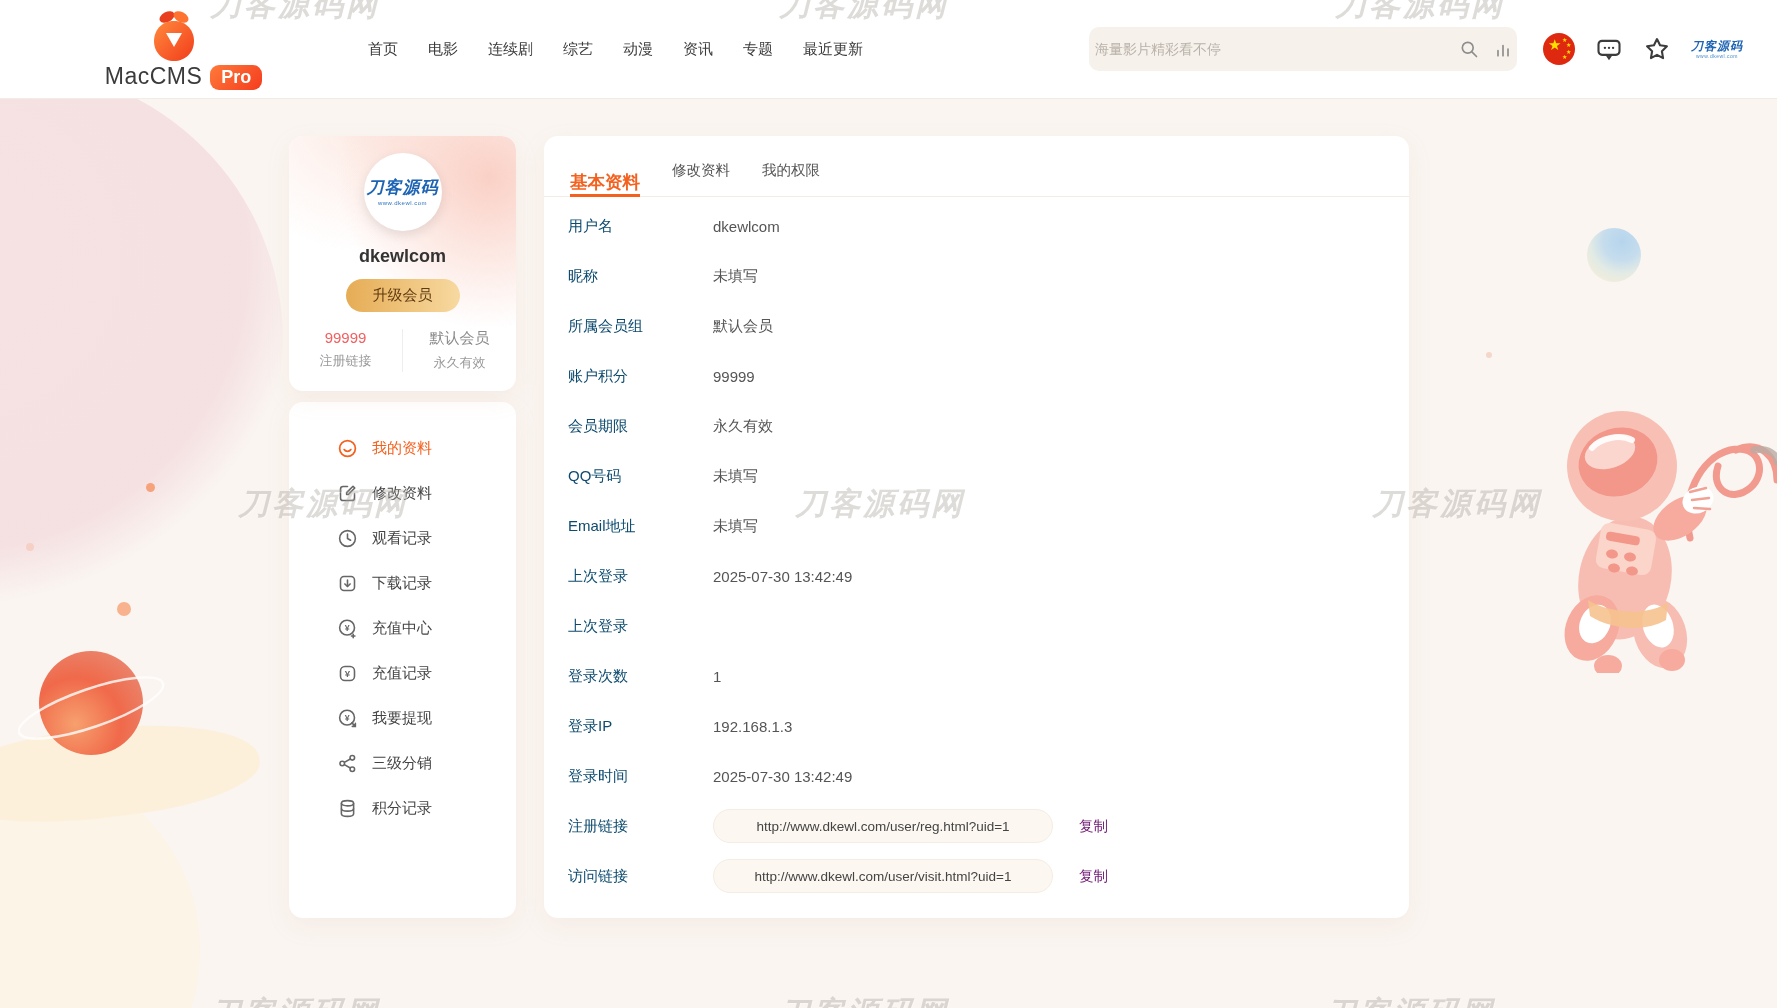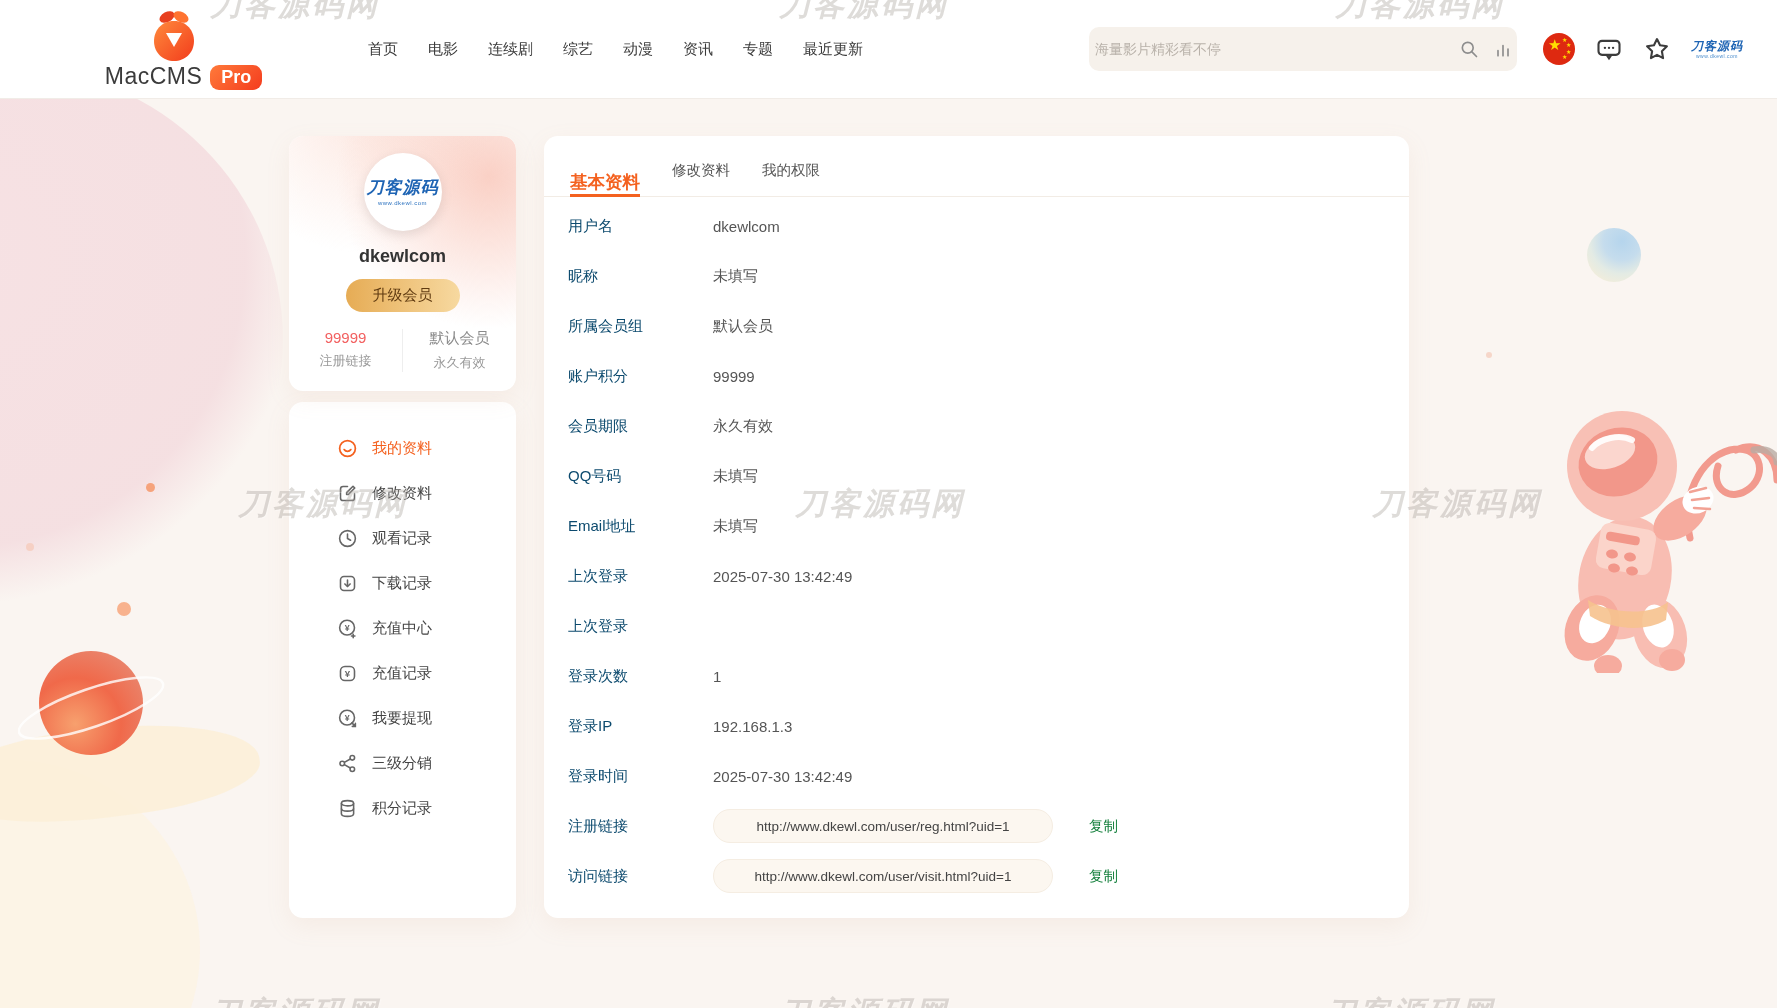--- a/index.html
+++ b/index.html
@@ -85,21 +85,21 @@
   .tabs{height:60px;border-bottom:1px solid #f2ece5;display:flex;align-items:flex-end;gap:32px;padding-left:26px;}
   .tab{font-size:14.5px;color:#555;padding-bottom:16px;cursor:pointer;}
   .tab.active{font-size:17.5px;font-weight:bold;color:#f4611f;padding-bottom:0;border-bottom:3px solid #f4611f;margin-bottom:-1px;}
   .fields{padding:4px 24px 0 24px;}
   .frow{height:50px;display:flex;align-items:center;}
   .frow .flabel{width:145px;font-size:15px;color:#0c4a6e;flex:none;}
   .frow .fvalue{font-size:15px;color:#555;}
   .frow .pill{width:340px;height:34px;border-radius:17px;border:1px solid #f5ede2;background:#fcf7f0;
     text-align:center;font-size:13.5px;color:#444;outline:none;
     font-family:"Liberation Sans","DejaVu Sans",sans-serif;box-sizing:border-box;}
-  .frow .copy{margin-left:36px;font-size:14.5px;color:#15803d;cursor:pointer;text-decoration:none;}
+  .frow .copy{margin-left:26px;font-size:14.5px;color:#701a75;cursor:pointer;text-decoration:none;}
 
   
   .astronaut{position:absolute;left:1540px;top:388px;z-index:5;pointer-events:none;}
   .planet{position:absolute;left:18px;top:636px;z-index:2;pointer-events:none;}
 </style>
 </head>
 <body>
 
 <div class="page">
 

